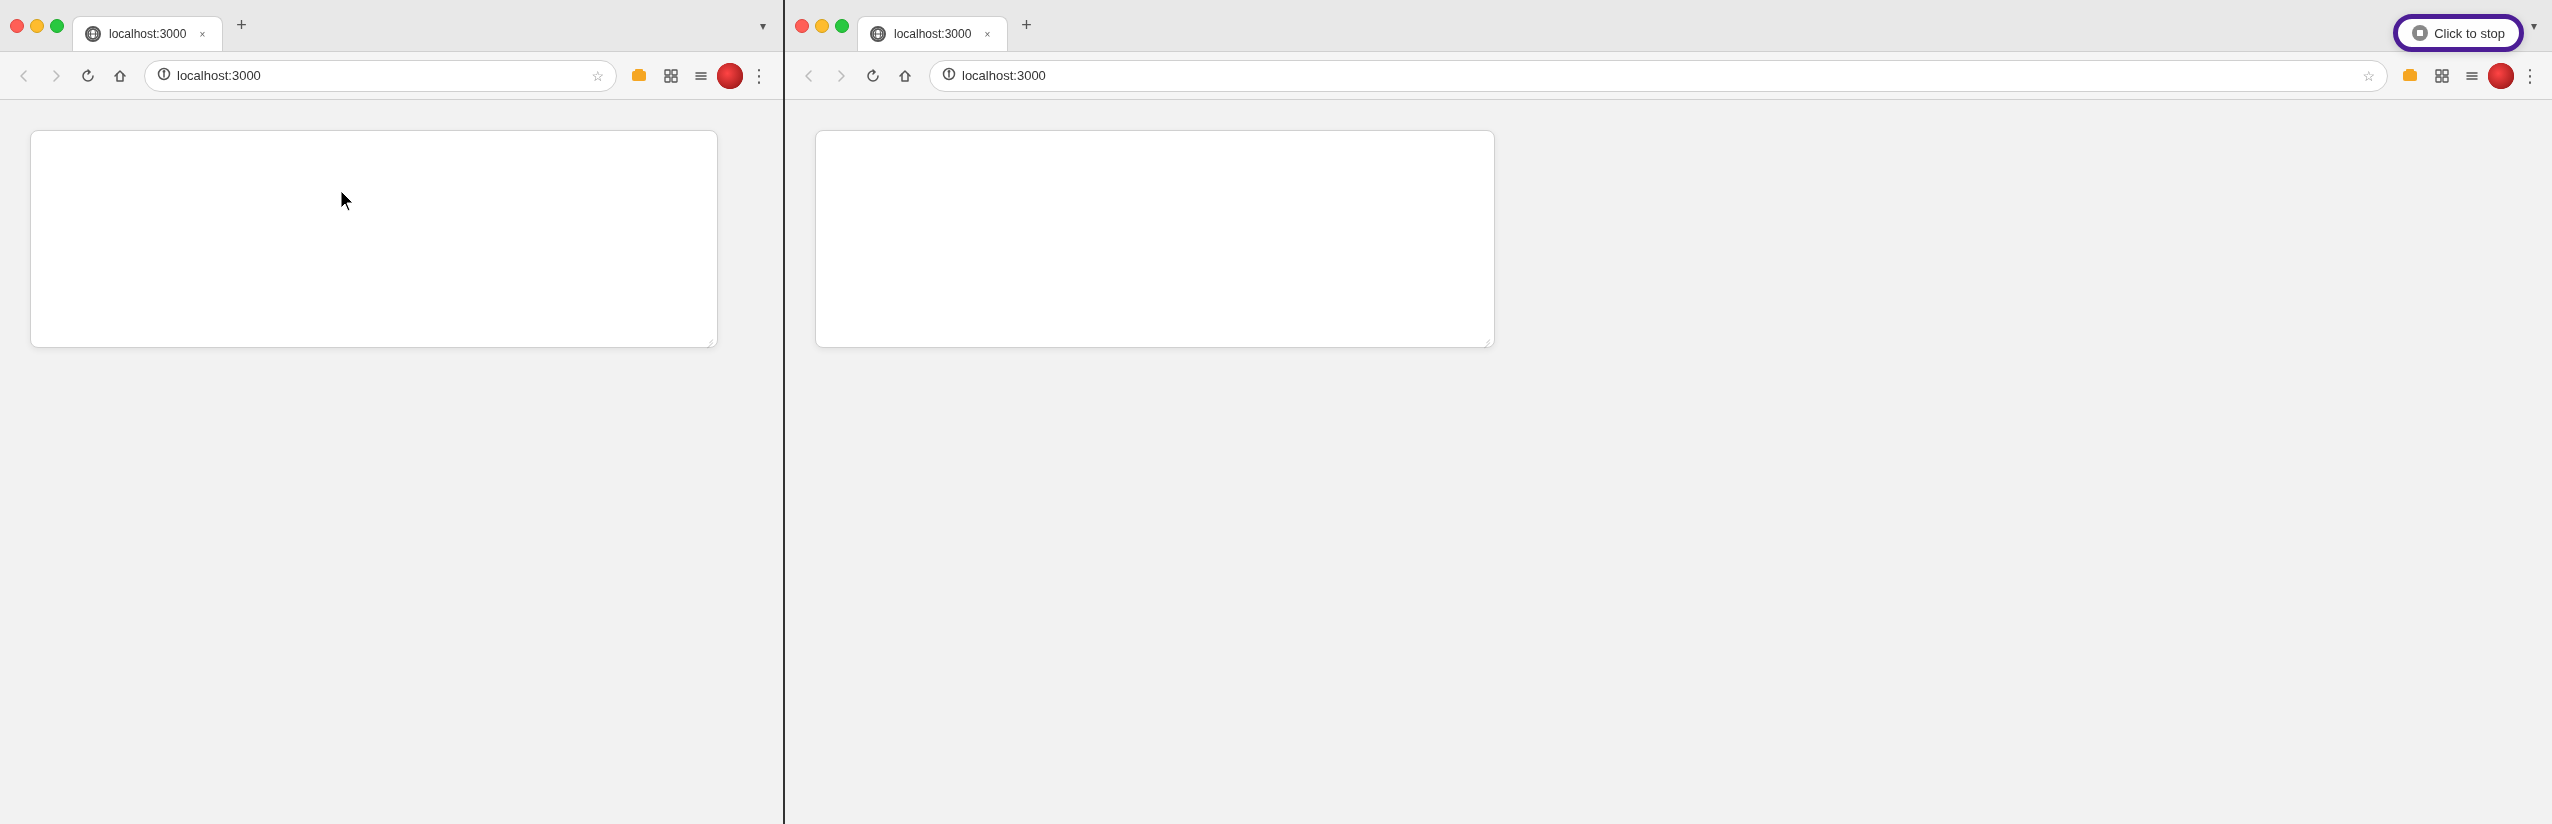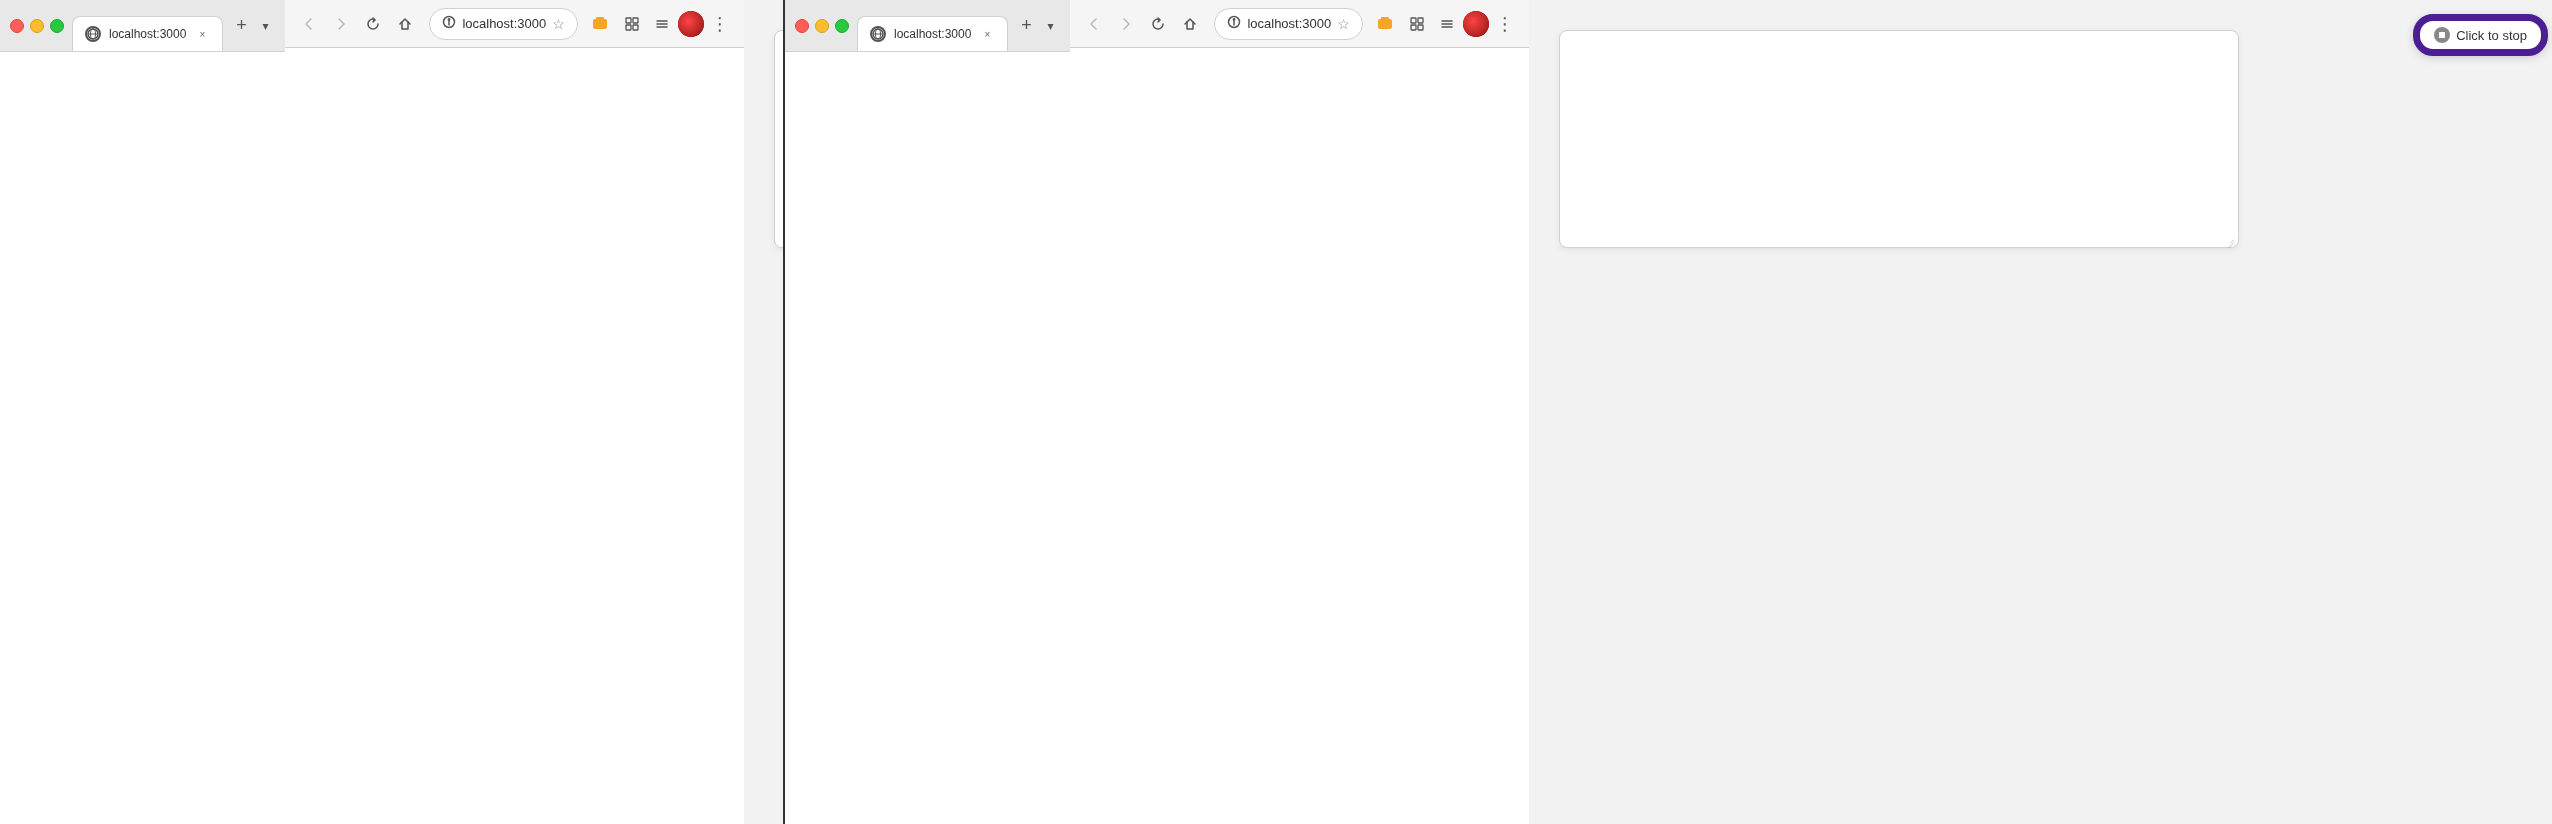--- a/index.html
+++ b/index.html
@@ -8,21 +8,21 @@
       height: 824px;
       background: #f0f0f0;
       display: flex;
       font-family: -apple-system, BlinkMacSystemFont, 'Segoe UI', sans-serif;
       overflow: hidden;
     }
 
     
     .browser-window {
       display: flex;
-      flex-direction: row;
+      flex-direction: column;
       background: #ffffff;
       overflow: hidden;
     }
 
     .browser-window.left {
       width: 783px;
       height: 824px;
       flex-shrink: 0;
     }
 
@@ -316,23 +316,23 @@
       height: 1px;
       background: #888;
       transform: rotate(-45deg);
       transform-origin: right center;
     }
 
     
     .click-to-stop {
       position: fixed;
       top: 14px;
-      right: 4px;
+      right: 28px;
       background: rgba(255,255,255,0.95);
-      border: 7px solid #4c1d95;
+      border: 5px solid #4c1d95;
       border-radius: 20px;
       padding: 6px 14px;
       display: flex;
       align-items: center;
       gap: 6px;
       font-size: 13px;
       color: #333;
       box-shadow: 0 2px 8px rgba(0,0,0,0.15);
       z-index: 9999;
       cursor: pointer;

